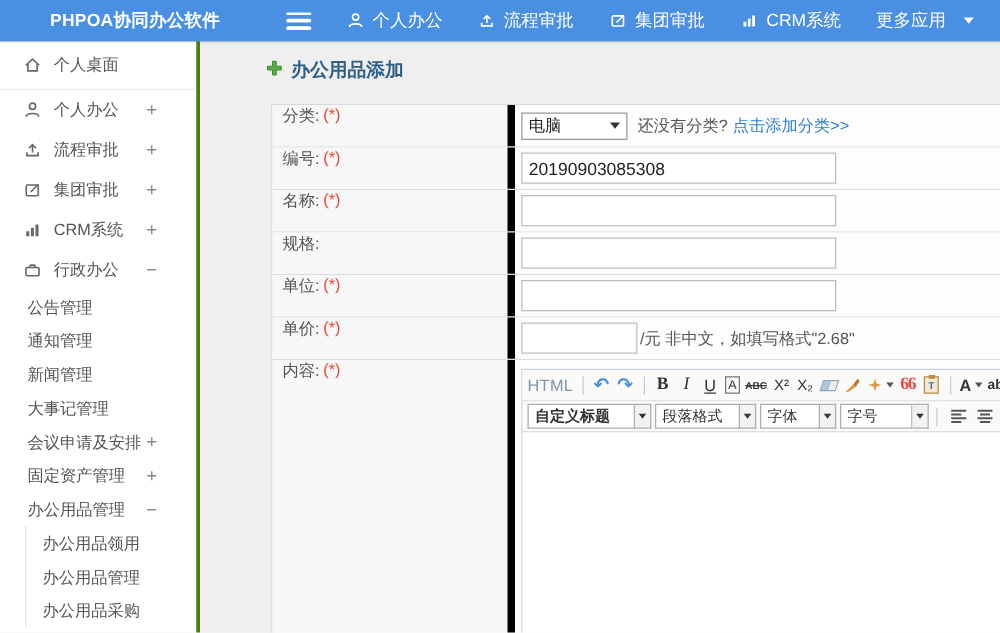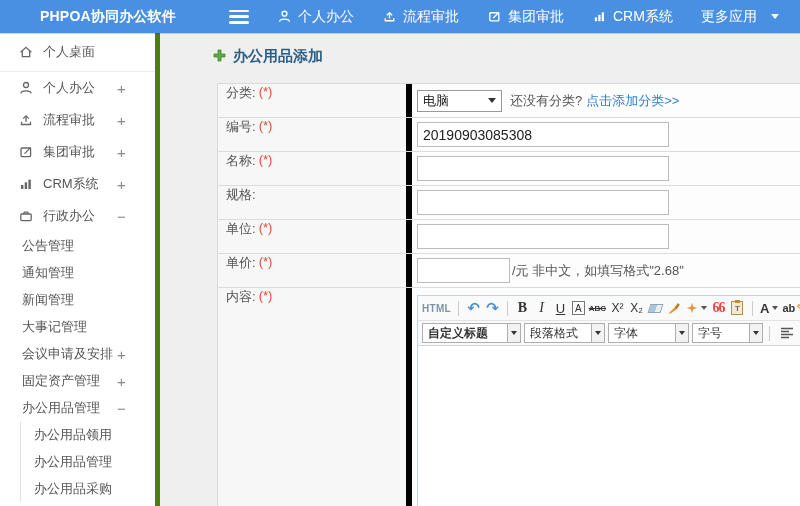--- a/index.html
+++ b/index.html
@@ -8,21 +8,21 @@
   
   .navbar { position:absolute; top:0; left:0; width:800px; height:33px; background:#4a90e2; display:flex; align-items:center; box-shadow:0 1px 0 rgba(0,0,0,.15); z-index:5; }
   .brand { width:160px; padding-left:8px; color:#fff; font-size:14px; font-weight:bold; letter-spacing:.2px;margin-left:32px; }
   .hamburger { margin-left:37px; width:20px; height:14px; display:flex; flex-direction:column; justify-content:space-between; cursor:pointer; }
   .hamburger i { display:block; height:2.6px; background:#fff; border-radius:2px; }
   .nav-item { display:flex; align-items:center; gap:6px; color:#fff; font-size:14px; margin-left:28px; cursor:pointer; white-space:nowrap; }
   .nav-item svg { display:block; }
   .caret-down { width:0; height:0; border-left:4.5px solid transparent; border-right:4.5px solid transparent; border-top:5px solid #fff; margin-left:8px; }
 
   
-  .sidebar { position:absolute; top:33px; left:0; width:160px; bottom:0; background:#fff; border-right:5px solid #4d7c0f; }
+  .sidebar { position:absolute; top:33px; left:0; width:160px; bottom:0; background:#fff; border-right:3px solid #4d7c0f; }
   .side-item { height:32px; display:flex; align-items:center; padding-left:18px; position:relative; color:#555; font-size:13px; cursor:pointer; }
   .side-first { height:39px; border-bottom:1px solid #ececec; }
   .sicon { width:16px; height:16px; margin-right:9px; display:flex; align-items:center; justify-content:center; }
   .expand { position:absolute; left:117px; top:50%; transform:translateY(-50%); color:#888; font-size:15px; font-weight:400; }
   .side-sub { height:27px; display:flex; align-items:center; padding-left:22px; position:relative; color:#555; font-size:13px; cursor:pointer; }
   .l3wrap { margin-left:20px; border-left:1px solid #dde3e8; }
   .l3 { height:27px; display:flex; align-items:center; padding-left:13px; color:#555; font-size:13px; cursor:pointer; }
 
   
   .content { position:absolute; top:33px; left:160px; right:0; bottom:0; background:#efefef; overflow:hidden; }
@@ -48,41 +48,41 @@
   .link { font-size:13px; color:#2f7fd1; margin-left:4px; cursor:pointer; text-decoration:none; white-space:nowrap; }
 
   
   .editor { margin-top:7px; width:502px; flex:0 0 502px; border:1px solid #c6d3dc; background:#fff; }
   .ed-toolbar { background:#fafafa; }
   .ed-row1 { height:25px; display:flex; align-items:center; padding:0 4px; gap:4px; border-bottom:1px solid #e2e2e2; }
   .ed-row2 { height:25px; display:flex; align-items:center; padding:0 4px; gap:3px; border-bottom:1px solid #d5d5d5; }
   .ed-content { height:293px; background:#fff; }
   .tb-sep { width:1px; height:15px; background:#ccc; margin:0 3px; flex:0 0 1px; }
   .tb-btn { height:19px; min-width:15px; display:flex; align-items:center; justify-content:center; font-size:13px; color:#333; cursor:pointer; flex:0 0 auto; }
-  .b-html { font-size:10px; color:#7e95a9; font-weight:bold; letter-spacing:.3px; }
+  .b-html { font-size:13px; color:#7e95a9; font-weight:normal; letter-spacing:.3px; }
   .b-undo,.b-redo { color:#4a90d8; font-size:15px; font-weight:bold; font-family:"DejaVu Sans",sans-serif; }
   .b-bold { font-family:"Liberation Serif",serif; font-weight:bold; font-size:14px; }
   .b-italic { font-family:"Liberation Serif",serif; font-style:italic; font-size:14px; }
   .b-under { text-decoration:underline; font-size:13px; }
   .b-abox { border:1px solid #777; font-size:10px; padding:0 2px; height:14px; min-width:0; }
   .b-strike { font-size:8px; font-weight:bold; text-decoration:line-through; }
   .b-supsub { font-size:12px; }
   .eraser { width:13px; height:9px; transform:skewX(-18deg); border:1px solid #8fa6b8; background:linear-gradient(to right,#a8c8e2 55%,#eee 55%); }
   .b-quote { font-family:"Liberation Serif",serif; font-weight:bold; color:#ef4444; font-size:14px; letter-spacing:-1px; }
   .clip { width:12px; height:14px; border:1px solid #b98a4a; background:#f5e9d2; position:relative; display:flex; align-items:center; justify-content:center; font-size:8px; font-weight:bold; color:#3a6ea5; }
   .clip:before { content:""; position:absolute; top:-2px; left:3px; width:5px; height:3px; background:#b98a4a; }
   .mini-car { width:0; height:0; border-left:3.5px solid transparent; border-right:3.5px solid transparent; border-top:4px solid #555; margin-left:3px; }
   .b-fontcolor { font-weight:bold; font-size:13px; }
   .b-ab { font-size:11px; font-weight:bold; }
   .pen { color:#d88d2a; font-size:11px; margin-left:1px; font-family:"DejaVu Sans",sans-serif; }
 
   .combo { display:flex; align-items:center; flex:0 0 auto; cursor:pointer; }
   .combo-text { height:20px; border:1px solid #aeaeae; background:#fff; font-size:12px; color:#333; display:flex; align-items:center; padding:0 5px; }
   .combo-arrow { height:20px; width:13px; border:1px solid #aeaeae; border-left:none; background:#f2f2f2; display:flex; align-items:center; justify-content:center; }
-  .w1 { width:86px;font-weight:bold; } .w2 { width:68px; } .w3 { width:68px; } .w4 { width:58px; }
+  .w1 { width:86px;font-weight:bold; } .w2 { width:68px; } .w3 { width:48px; } .w4 { width:58px; }
   .al-icon { flex:0 0 auto; display:flex; cursor:pointer; margin-left:4px; }
 </style>
 </head>
 <body>
 
 <div class="navbar">
   <div class="brand">PHPOA协同办公软件</div>
   <div class="hamburger">
       <i></i>
       <i></i>

